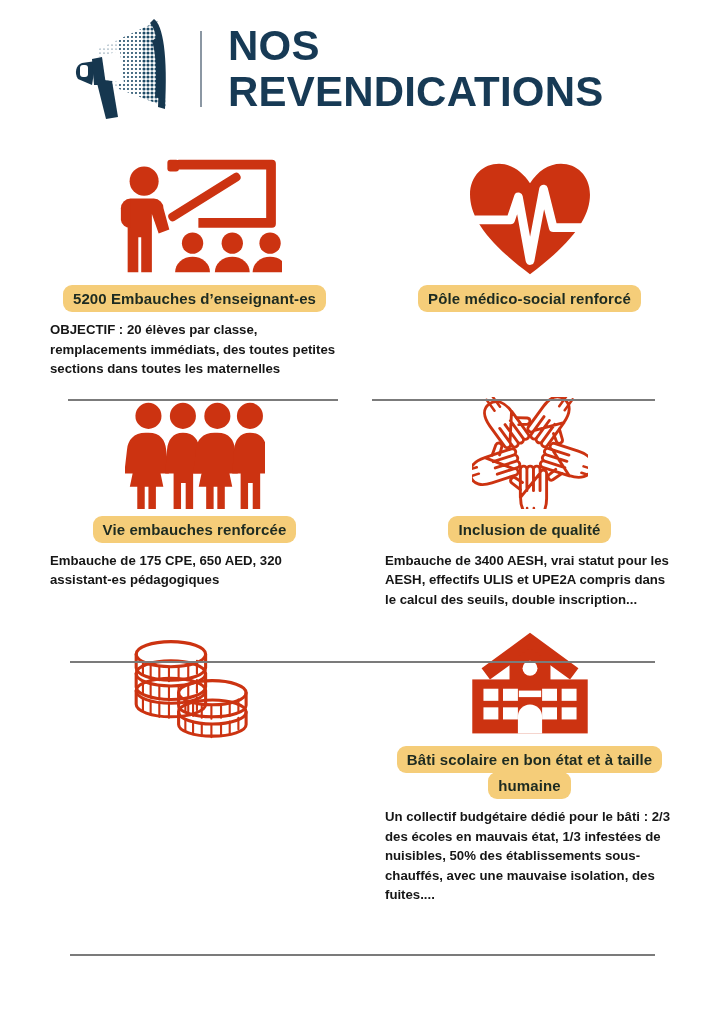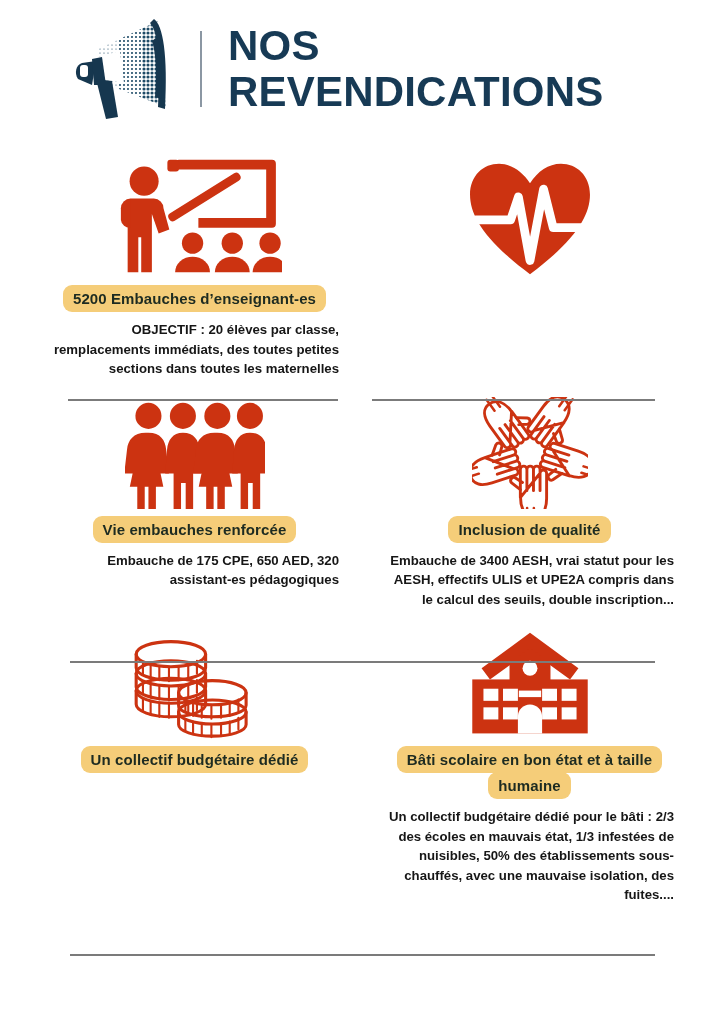--- a/index.html
+++ b/index.html
@@ -93,21 +93,21 @@
     letter-spacing: 0.1px;
     padding: 5px 10px;
     border-radius: 9px;
     box-decoration-break: clone;
     -webkit-box-decoration-break: clone;
   }
   .desc {
     font-size: 13.2px;
     line-height: 19.5px;
     font-weight: bold;
-    text-align: right;
+    text-align: left;
     color: #161616;
     padding: 0 14px;
     box-sizing: border-box;
   }
 
   
   .divider {
     position: absolute;
     height: 2px;
     background: #7b7b7b;
@@ -208,20 +208,23 @@
       <div class="desc">OBJECTIF : 20 élèves par classe, remplacements immédiats, des toutes petites sections dans toutes les maternelles</div>
     </div>
 
     <div class="cell">
       <div class="icon-wrap">
         <svg viewBox="0 0 132 122" width="128" height="118" aria-hidden="true">
           <path d="M66,118 C20,84 4,58 4,36 C4,16 18,4 34,4 C47,4 58,12 66,24 C74,12 85,4 98,4 C114,4 128,16 128,36 C128,58 112,84 66,118 Z" fill="#cc3311"></path>
           <polyline points="10,62 46,62 54,38 66,104 80,30 90,70 122,70" fill="none" stroke="#ffffff" stroke-width="9" stroke-linejoin="round" stroke-linecap="round"></polyline>
         </svg>
       </div>
+      <div class="badge-wrap">
+        <span class="badge">Pôle médico-social renforcé</span>
+      </div>
     </div>
   </div>
 
   <div class="grid grid-row-2">
 
     <div class="cell">
       <div class="icon-wrap">
         <svg viewBox="0 0 150 116" width="140" height="108" aria-hidden="true">
           <g fill="#cc3311">
 
@@ -309,23 +312,20 @@
             <ellipse cx="93" cy="84" rx="35" ry="12.5"></ellipse>
             <path d="M58,64 l0,13 c0,7 16,12 35,12 c19,0 35,-5 35,-12 l0,-13"></path>
             <ellipse cx="93" cy="64" rx="35" ry="12.5"></ellipse>
             <g stroke-width="2.2">
               <path d="M65,72 l0,12 M73,75 l0,13 M82,77 l0,13 M92,78 l0,13 M102,77 l0,13 M111,75 l0,13 M120,71 l0,12"></path>
               <path d="M65,91 l0,12 M73,94 l0,13 M82,96 l0,13 M92,97 l0,13 M102,96 l0,13 M111,94 l0,13 M120,90 l0,12"></path>
             </g>
           </g>
         </svg>
       </div>
-      <div class="badge-wrap">
-        <span class="badge">Un collectif budgétaire dédié</span>
-      </div>
     </div>
 
     <div class="cell">
       <div class="icon-wrap">
         <svg viewBox="0 0 148 116" width="138" height="108" aria-hidden="true">
           <g fill="#cc3311">
 
             <path d="M74,2 L126,40 L117,52 L74,21 L31,52 L22,40 Z"></path>
 
             <path d="M52,34 L74,18 L96,34 L96,58 L52,58 Z"></path>

